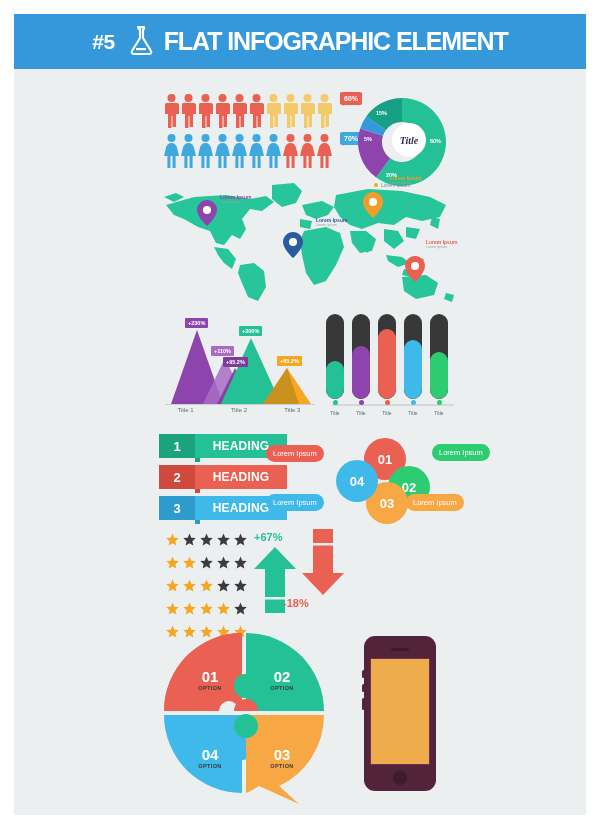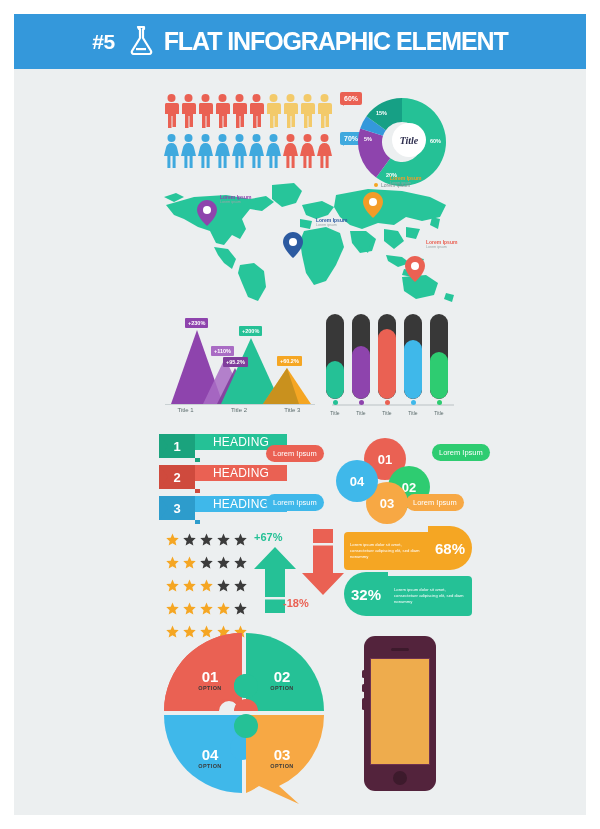--- a/index.html
+++ b/index.html
@@ -116,22 +116,22 @@
     display:flex; align-items:center; justify-content:center;
     color:#fff; font-size:13px; font-weight:bold;
   }
   .rib-num:before{
     content:""; position:absolute; left:0; top:0; width:100%; height:100%;
     background: inherit;
     clip-path: polygon(0 0, 100% 0, 100% 100%, 0 100%, 9px 50%);
   }
   .rib-num span { position:relative; z-index:2; }
   .rib-body {
-    width: 92px; height:16px; display:flex; align-items:center;
-    justify-content:center; color:#fff; font-size:12px; font-weight:normal;
+    width: 92px; height:24px; display:flex; align-items:center;
+    justify-content:center; color:#fff; font-size:12px; font-weight:bold;
     letter-spacing:0.2px;
   }
   .rib-fold {
     position:absolute; left:36px; top:24px; width:0;height:0;
     border-left: 5px solid transparent; border-top: 4px solid transparent;
   }
 
   
   .cluster { position:absolute; left:300px; top:418px; width:160px; height:90px; }
   .circ {
@@ -600,30 +600,20 @@
 
     <span style="position:absolute;left:48px;top:0px;">
       <svg width="42" height="66" viewBox="0 0 42 66">
         <polygon points="21,66 42,44 31,44 31,0 11,0 11,44 0,44" fill="#ea6153"></polygon>
         <rect x="11" y="14" width="20" height="2.5" fill="#eceff0"></rect>
       </svg>
     </span>
     <span class="arw-lbl" style="left:29px;top:68px;color:#ea6153">-18%</span>
   </div>
 
-  <div class="pct-wrap">
-    <div class="pct-block" style="left:0;top:8px">
-      <div class="pct-text" style="background:#f5a623;border-radius:4px 0 0 4px">Lorem ipsum dolor sit amet, consectetuer adipiscing elit, sed diam nonummy</div>
-      <div class="pct-num" style="background:#f5a623;border-radius:0 22px 22px 0;height:44px;margin-top:-6px">68%</div>
-    </div>
-    <div class="pct-block" style="left:0;top:52px">
-      <div class="pct-num" style="background:#25c196;border-radius:22px 0 0 22px;height:44px;margin-top:-4px">32%</div>
-      <div class="pct-text" style="background:#25c196;border-radius:0 4px 4px 0">Lorem ipsum dolor sit amet, consectetuer adipiscing elit, sed diam nonummy</div>
-    </div>
-  </div>
 
   <div class="puzzle">
     <svg width="175" height="180" viewBox="0 0 175 180">
 
       <path d="M83 7 A78 78 0 0 0 5 85 L83 85 Z M83 85 L60 85 a10 10 0 0 1 20 0 Z" fill="#ea6153"></path>
       <path d="M83 7 A78 78 0 0 0 5 85 L55 85 a12 12 0 0 1 24 0 L83 85 Z" fill="#ea6153"></path>
 
       <path d="M87 7 A78 78 0 0 1 165 85 L87 85 Z" fill="#25c196"></path>
       <circle cx="87" cy="60" r="12" fill="#25c196"></circle>
 

